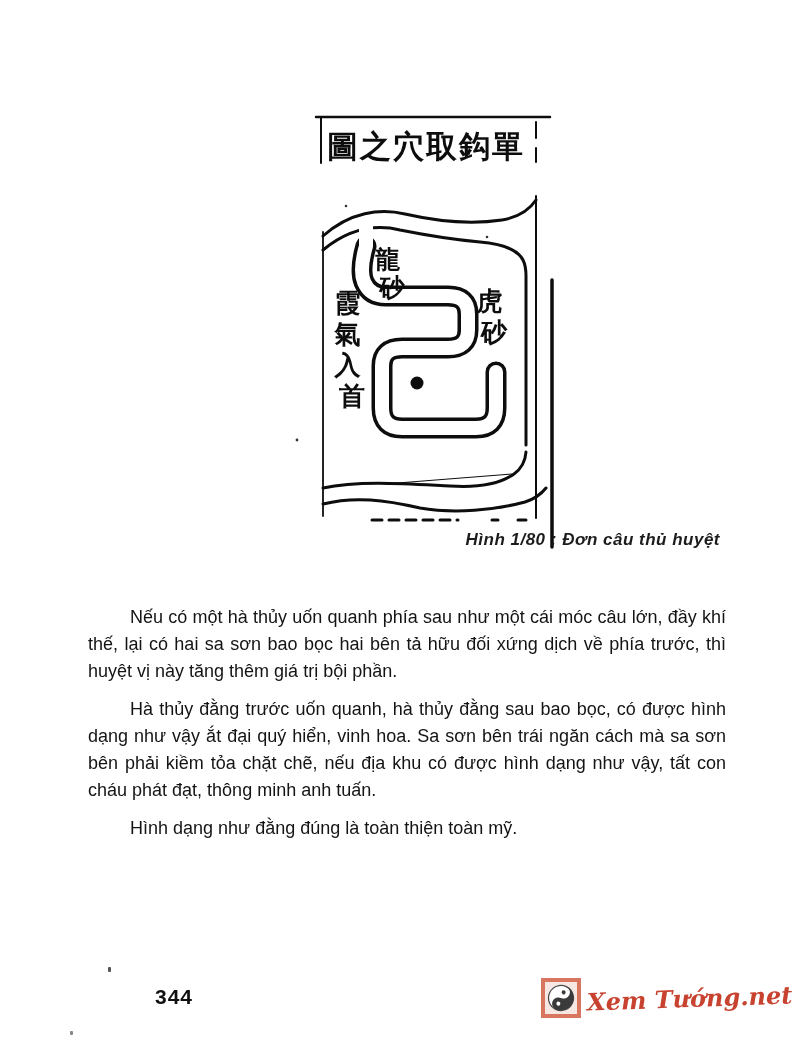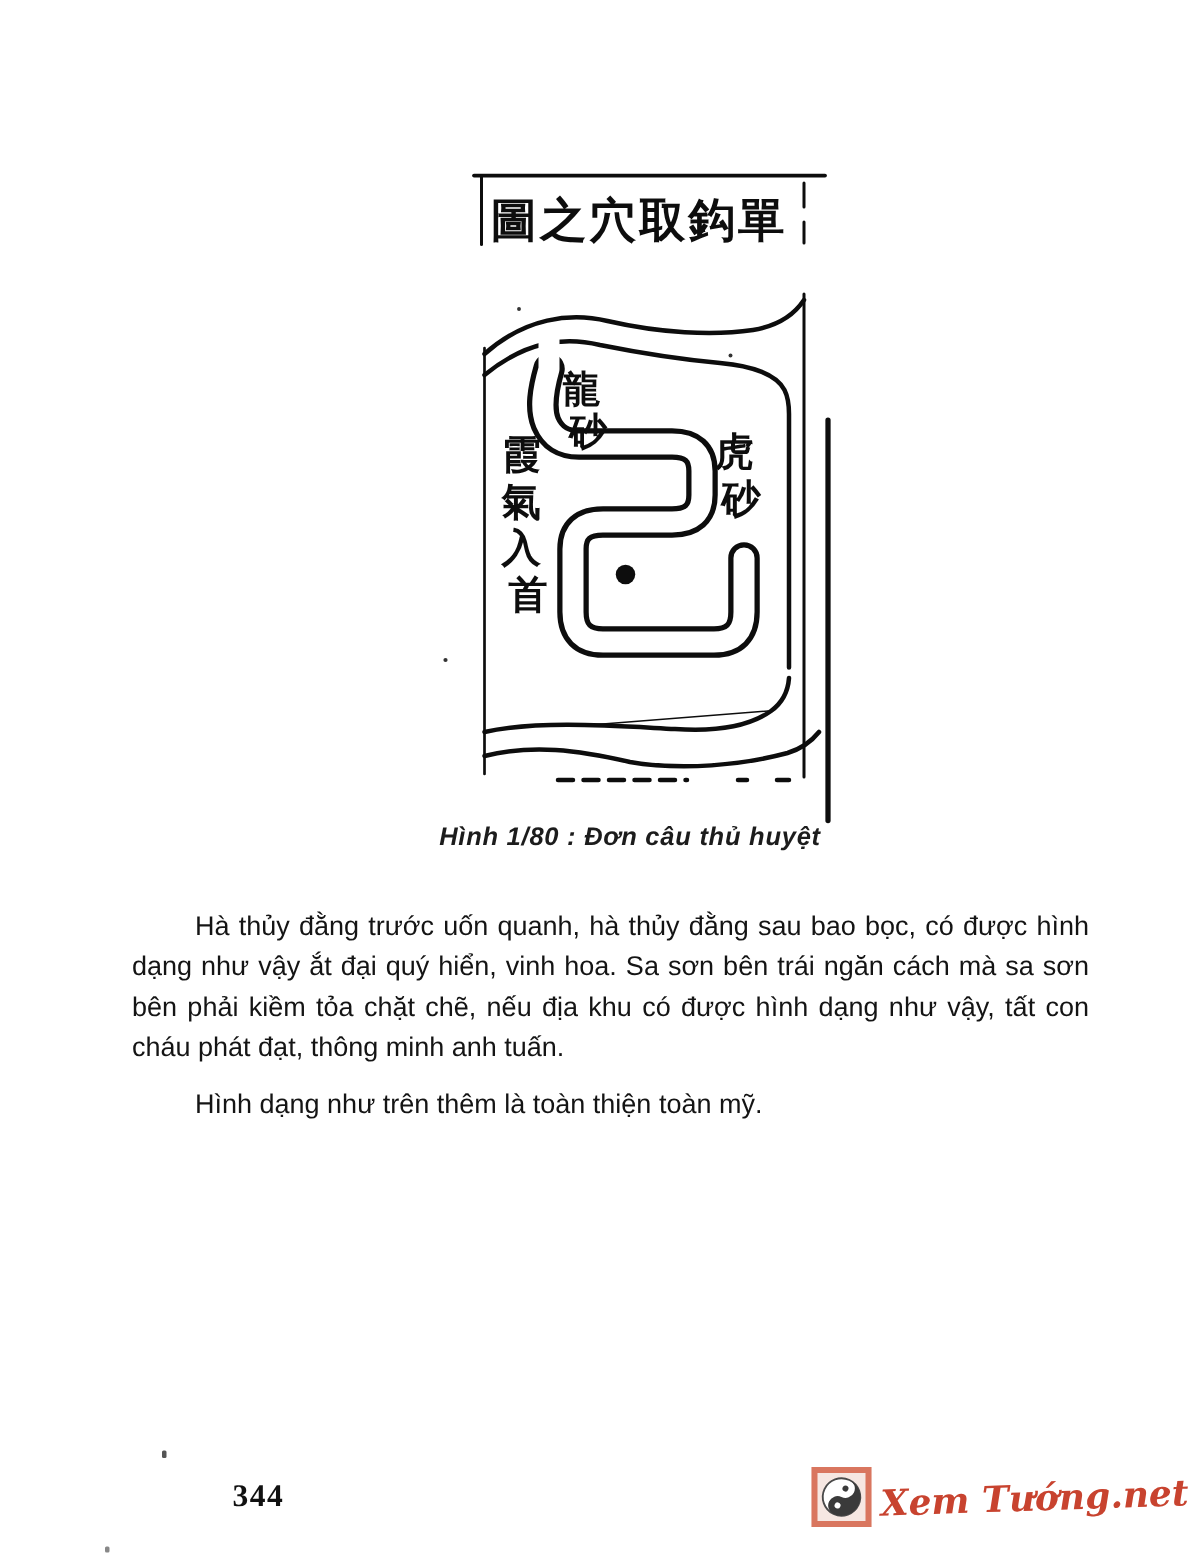--- a/index.html
+++ b/index.html
@@ -16,38 +16,38 @@
     position:absolute;left:280px;top:110px;width:300px;height:440px;
     z-index:1;
   }
   .cjk{
     font-family:"DejaVu Sans",sans-serif;
     font-weight:bold;
     fill:#0d0d0d;
   }
   .fig-caption{
     position:absolute;left:120px;top:530px;width:600px;
-    text-align:center;z-index:2;
+    text-align:right;z-index:2;
     font-style:italic;font-weight:bold;font-size:17px;
-    color:#1c1c1c;letter-spacing:.5px;margin-top:18px;
+    color:#1c1c1c;letter-spacing:.5px;
   }
 
   
   .body-text{
     position:absolute;left:88px;top:604px;width:638px;
     font-size:18px;line-height:27px;text-align:justify;
     color:#141414;
   }
   .body-text p{margin:0 0 11px 0;text-indent:42px;}
   .body-text p:last-child{text-align:left;}
 
   
   .page-number{
     position:absolute;left:155px;top:985px;
-    font-family:Liberation Serif, serif;
+    font-family:Liberation Sans, sans-serif;
     font-size:21px;font-weight:600;letter-spacing:1px;color:#111;
   }
   .scan-speck{
     position:absolute;width:3px;height:5px;background:#555;border-radius:1px;
   }
   .speck-a{left:108px;top:967px;}
   .speck-b{left:70px;top:1031px;height:4px;opacity:.7;}
 
   .watermark{
     position:absolute;right:8px;top:978px;display:flex;align-items:center;gap:6px;
@@ -114,22 +114,23 @@
 
     <text class="cjk" font-size="26" text-anchor="middle">
       <tspan x="214" y="200">虎</tspan>
       <tspan x="214" y="231">砂</tspan>
     </text>
   </svg>
 
   <div class="fig-caption">Hình 1/80 : Đơn câu thủ huyệt</div>
 
   <div class="body-text">
+    <p>Nếu có một hà thủy uốn quanh phía sau như một cái móc câu lớn, đầy khí thế, lại có hai sa sơn bao bọc hai bên tả hữu đối xứng dịch về phía trước, thì huyệt vị này tăng thêm giá trị bội phần.</p>
     <p>Hà thủy đằng trước uốn quanh, hà thủy đằng sau bao bọc, có được hình dạng như vậy ắt đại quý hiển, vinh hoa. Sa sơn bên trái ngăn cách mà sa sơn bên phải kiềm tỏa chặt chẽ, nếu địa khu có được hình dạng như vậy, tất con cháu phát đạt, thông minh anh tuấn.</p>
-    <p>Hình dạng như trên thêm là toàn thiện toàn mỹ.</p>
+    <p>Hình dạng như đằng đúng là toàn thiện toàn mỹ.</p>
   </div>
 
   <div class="page-number">344</div>
   <div class="scan-speck speck-a"></div>
   <div class="scan-speck speck-b"></div>
 
   <div class="watermark">
     <div class="wm-logo">
       <svg width="30" height="30" viewBox="0 0 36 36">
         <g transform="rotate(25 18 18)">

